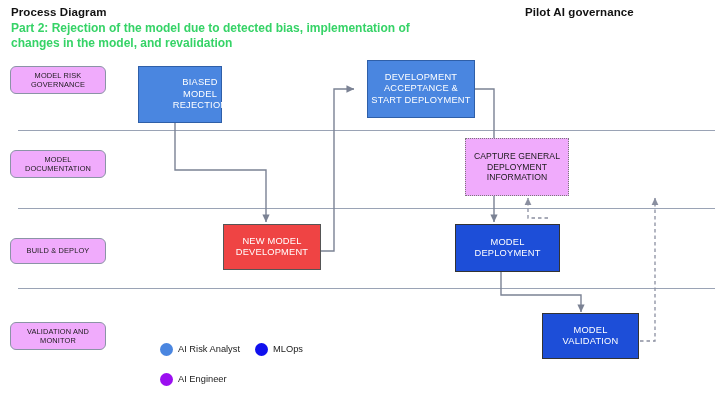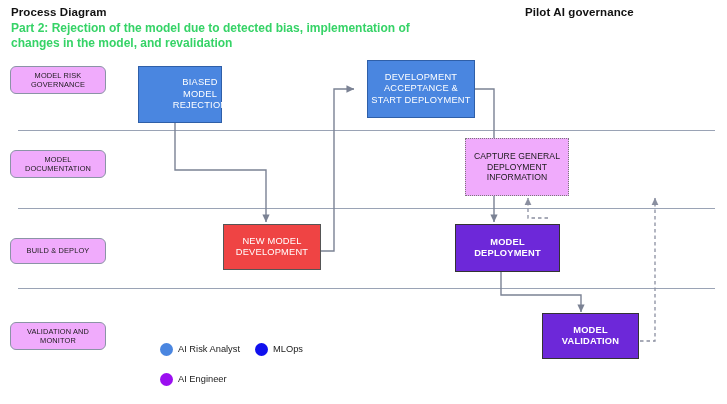--- a/index.html
+++ b/index.html
@@ -29,21 +29,21 @@
     box-sizing:border-box;display:flex;align-items:center;justify-content:center;
     text-align:center;font-size:7.4px;color:#1a1a1a;line-height:9.5px;
     letter-spacing:.15px;}
 
   
   .node{position:absolute;box-sizing:border-box;
     display:flex;align-items:center;justify-content:center;text-align:center;
     color:#ffffff;line-height:11.5px;letter-spacing:.2px;margin-left:12px;}
   .node span{display:block;padding:0 3px;}
   .n-lightblue{background:#4a86e0;border:1px solid #2f5fa8;font-size:9.3px;}
-  .n-blue{background:#6d28d9;border:1px solid #333333;font-size:9.3px;font-weight:bold;}
+  .n-blue{background:#1d4ed8;border:1px solid #333333;font-size:9.3px;}
   .n-purple{background:#ef4444;border:1px solid #555555;font-size:9.3px;}
 
   
   .capture{position:absolute;box-sizing:border-box;
     background:#f0abfc;border:1.4px dotted #7a7a7a;
     display:flex;align-items:center;justify-content:center;text-align:center;
     color:#1a1a1a;font-size:8.6px;line-height:10.6px;letter-spacing:.1px;}
 
   
   .lg-dot{position:absolute;width:13px;height:13px;border-radius:50%;}

